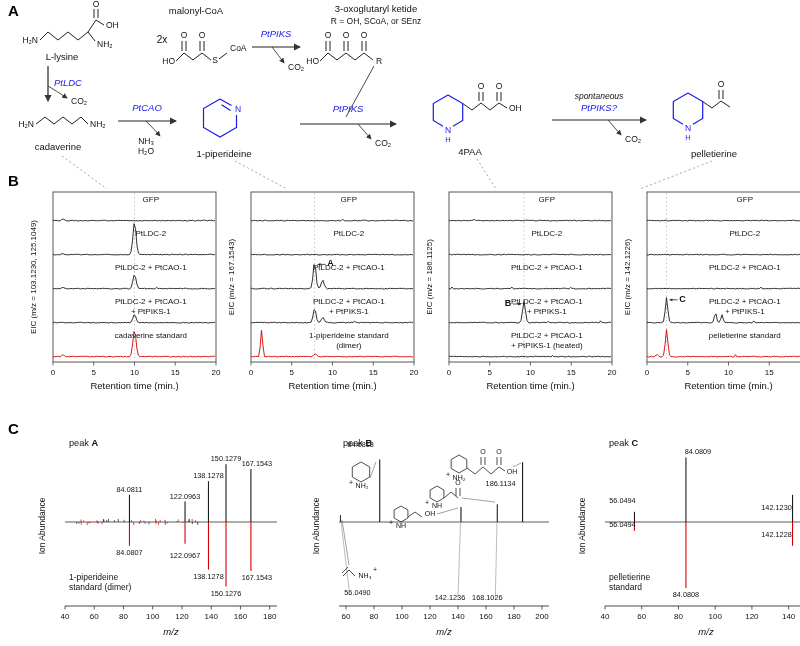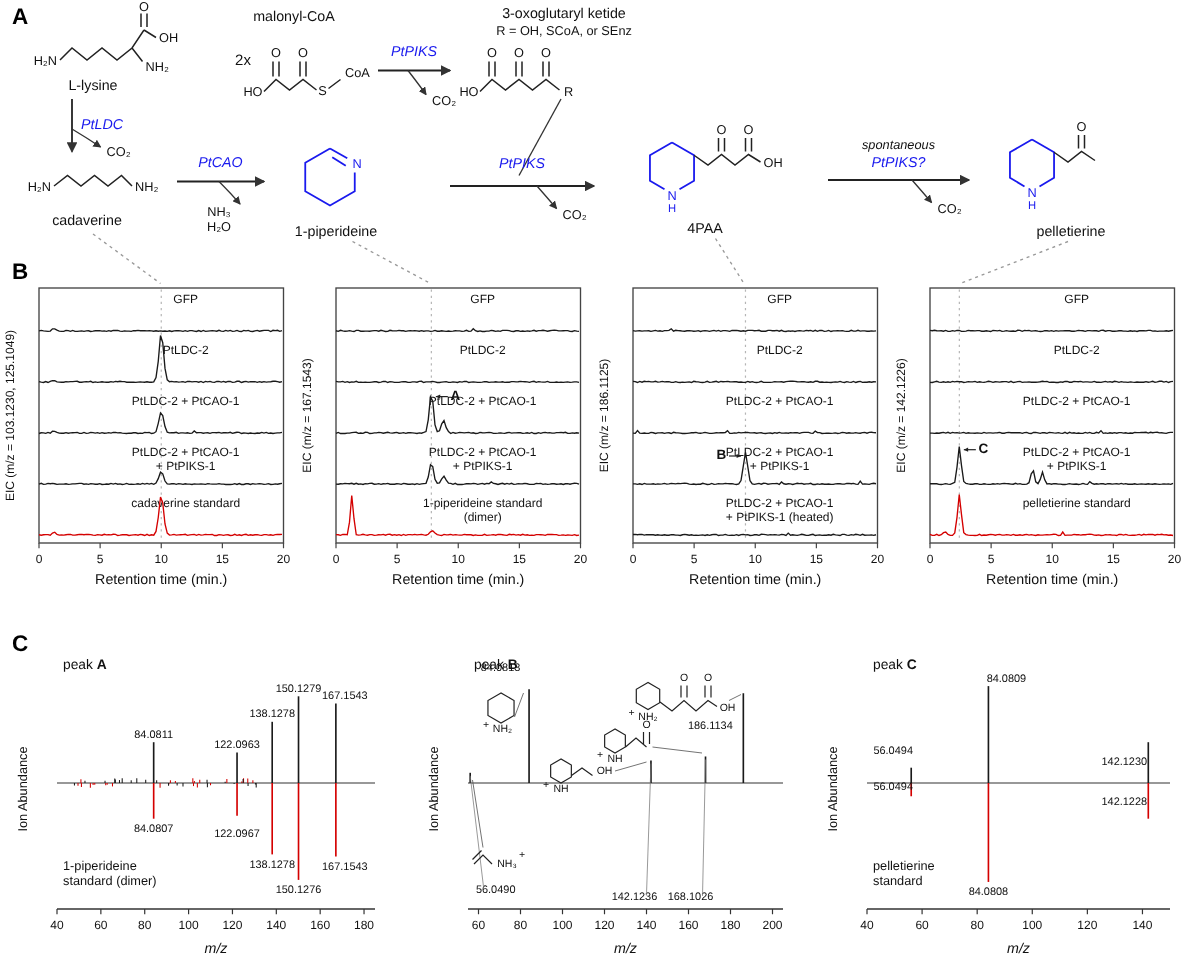--- a/index.html
+++ b/index.html
@@ -1,20 +1,20 @@
 <!DOCTYPE html>
 <html><head>
 <meta charset="utf-8">
 <style>
   *{margin:0;padding:0;box-sizing:border-box;}
   html,body{background:#ffffff;}
   body{font-family:"Liberation Sans",sans-serif;}
   #fig{position:relative;width:800px;height:646px;background:#fff;overflow:hidden;}
   #bg{position:absolute;left:0;top:0;}
-  .chart{position:absolute;}
+  .chart{position:absolute;margin-left:27px;}
   svg text{font-family:"Liberation Sans",sans-serif;}
   .panel-letter{font-size:15px;font-weight:700;fill:#000;text-anchor:start;}
   .lbl{font-size:9.5px;fill:#111;text-anchor:middle;}
   .ttl{font-size:9.5px;fill:#111;text-anchor:middle;}
   .sub{font-size:8.5px;fill:#111;text-anchor:middle;}
   .atom{font-size:8.5px;fill:#111;text-anchor:middle;}
   .atomB{font-size:8.5px;fill:#1a1aee;text-anchor:middle;}
   .enz{font-size:9.5px;fill:#1a1aee;font-style:italic;text-anchor:middle;}
   .by{font-size:8.5px;fill:#111;text-anchor:start;}
   .bond{stroke:#222;stroke-width:1;fill:none;}

